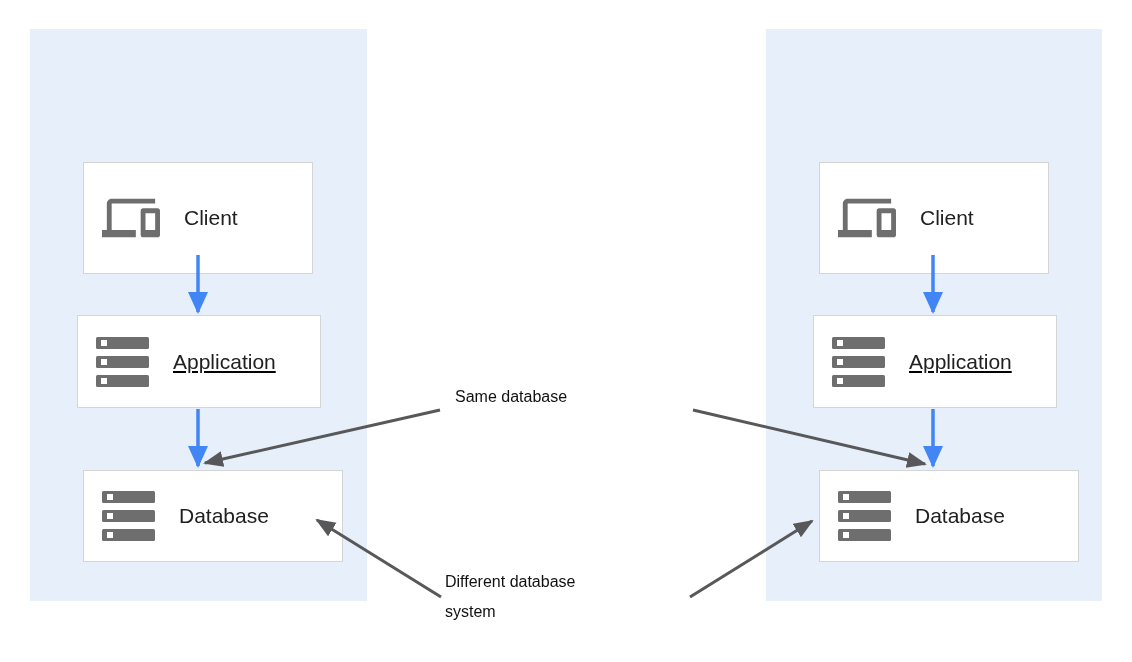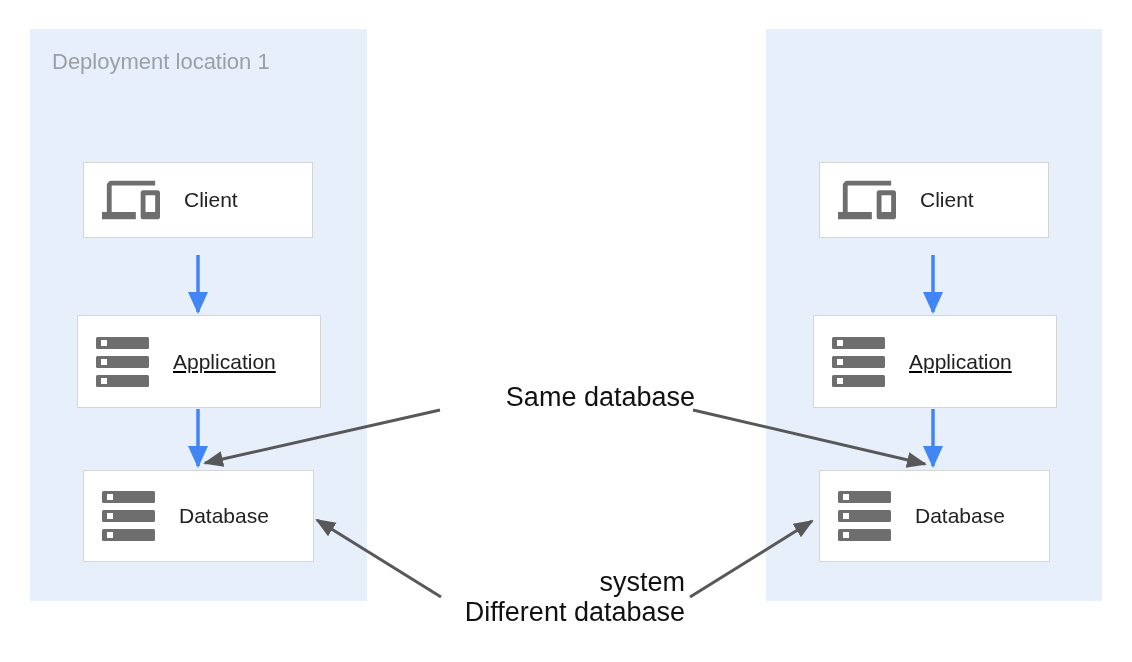--- a/index.html
+++ b/index.html
@@ -35,23 +35,23 @@
 
   .node {
     position: absolute;
     background: #ffffff;
     border: 1px solid #d5d5d5;
     box-sizing: border-box;
     display: flex;
     align-items: center;
     padding-left: 18px;
   }
-  .node-client { left: 53px; top: 133px; width: 230px; height: 76px; }
+  .node-client { left: 53px; top: 133px; width: 230px; height: 112px; }
   .node-app    { left: 47px; top: 286px; width: 244px; height: 93px; text-decoration: underline; }
-  .node-db     { left: 53px; top: 441px; width: 231px; height: 92px; }
+  .node-db     { left: 53px; top: 441px; width: 260px; height: 92px; }
 
   .node .icon {
     display: flex;
     align-items: center;
     justify-content: center;
     margin-right: 24px;
     flex: 0 0 auto;
   }
 
   .node .label {
@@ -64,35 +64,34 @@
     position: absolute;
     left: 0; top: 0;
     width: 1132px;
     height: 662px;
     pointer-events: none;
   }
 
   .annotation {
     position: absolute;
     width: 240px;
-    text-align: right;
-    font-size: 27px;
+    text-align: left;
+    font-size: 16px;
     line-height: 30px;
     color: #111111;
   }
   .ann-same { left: 455px; top: 382px; }
   .ann-diff { left: 445px; top: 567px; }
 </style>
 </head>
 <body>
 
 <div class="canvas">
 
   <section class="panel panel-left">
-    <h2 class="panel-title">Deployment location 1</h2>
 
     <div class="node node-client">
       <span class="icon">
         <svg width="58" height="58" viewBox="0 0 24 24">
           <path fill="#6e6e6e" d="M4 6h18V4H4c-1.1 0-2 .9-2 2v11H0v3h14v-3H4V6zm19 2h-6c-.55 0-1 .45-1 1v10c0 .55.45 1 1 1h6c.55 0 1-.45 1-1V9c0-.55-.45-1-1-1zm-1 9h-4v-7h4v7z"></path>
         </svg>
       </span>
       <span class="label">Client</span>
     </div>
 
@@ -207,17 +206,17 @@
       <line x1="441" y1="597" x2="317" y2="520" marker-end="url(#head-dark)"></line>
       <line x1="690" y1="597" x2="812" y2="521" marker-end="url(#head-dark)"></line>
     </g>
   </svg>
 
   <div class="annotation ann-same">
     <div>Same database</div>
   </div>
 
   <div class="annotation ann-diff">
+    <div>Different database</div>
     <div>system</div>
-    <div>Different database</div>
   </div>
 
 </div>
 
 </body></html>

